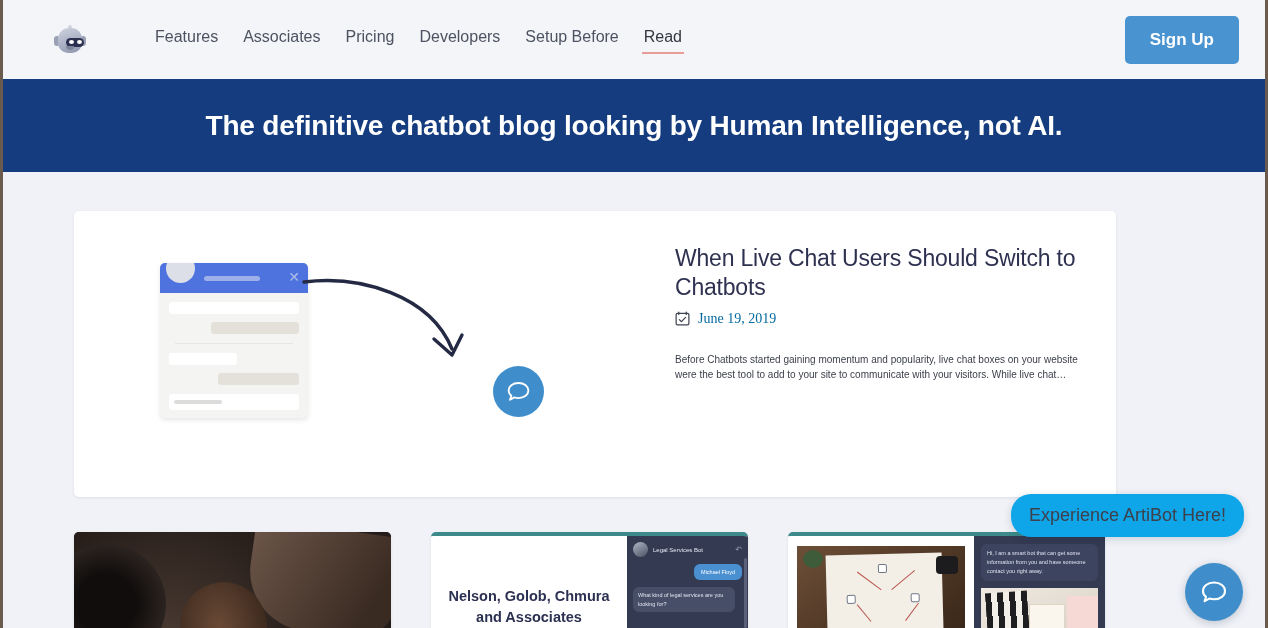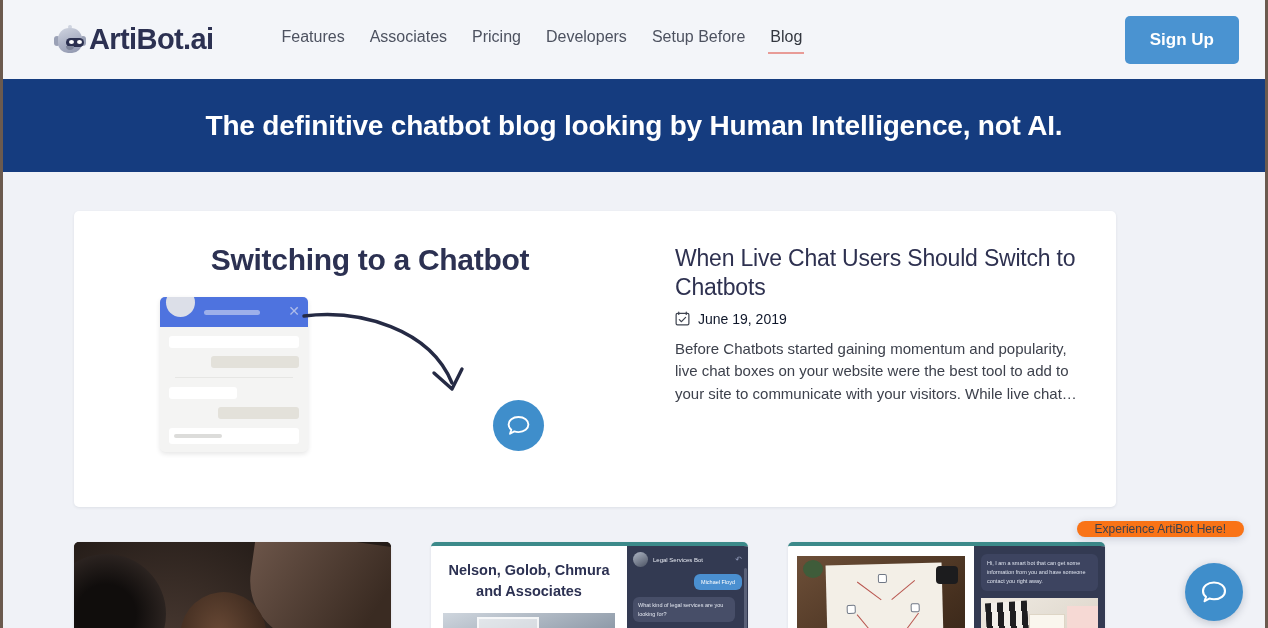--- a/index.html
+++ b/index.html
@@ -200,24 +200,24 @@
   }
   .post-title {
     font-size:23px; color:#2e3150;
     line-height:1.25; letter-spacing:-0.2px;
     cursor:pointer;
   }
   .post-date-row {
     display:flex; align-items:center; gap:8px;
     margin-top:9px;
   }
-  .post-date { font-size:14px; color:#0f172a; }
+  .post-date { font-size:14px; color:#0369a1;font-family:Liberation Serif, serif; }
   .post-excerpt {
-    margin-top:11px;
-    font-size:15px; color:#3d414c; line-height:1.52;
+    margin-top:25px;
+    font-size:10px; color:#3d414c; line-height:1.52;
     max-width:440px;
   }
   .read-post {
     display:inline-block;
     margin-top:25px;
     border:1px solid #5d2f64;
     color:#512b58;
     background:#fff;
     border-radius:4px;
     font-size:14.5px;
@@ -268,21 +268,21 @@
     transform:rotate(8deg);
   }
 
   
   .c2-left {
     position:absolute; left:0; top:0; width:196px; height:100%;
     background:#fff; padding:14px 10px 0;
   }
   .c2-heading {
     text-align:center; font-size:14.5px; font-weight:bold;
-    color:#2c3152; line-height:1.42;
+    color:#2c3152; line-height:1.42;margin-top:36px;
   }
   .c2-photo {
     margin:12px auto 0; width:172px; height:112px;
     background:linear-gradient(160deg,#cfd6de 0%,#8e9aa8 45%,#4b5560 100%);
     position:relative; overflow:hidden;
   }
   .c2-window {
     position:absolute; left:34px; top:4px; width:62px; height:56px;
     background:rgba(255,255,255,.55);
     border:2px solid rgba(255,255,255,.7);
@@ -365,24 +365,24 @@
     background:#faf6ee; border:1px solid #ded5c5;
   }
   .c3-card2 {
     position:absolute; left:86px; top:8px; width:34px; height:40px;
     background:#f6d9d4;
   }
 
   
   .tooltip {
     position:absolute; right:21px; bottom:91px;
-    background:#f97316; color:#3d414c;
-    font-size:12px;
+    background:#0ea5e9; color:#3d414c;
+    font-size:18px;
     border-radius:20px;
-    padding:1px 18px;
+    padding:11px 18px;
     box-shadow:0 2px 8px rgba(20,30,60,.16);
     white-space:nowrap;
     cursor:pointer;
   }
   .chat-fab {
     position:absolute; right:22px; bottom:7px;
     width:58px; height:58px; border-radius:50%;
     background:#3f8ecb;
     display:flex; align-items:center; justify-content:center;
     box-shadow:0 2px 8px rgba(20,30,60,.22);
@@ -402,45 +402,43 @@
         <div class="bot-ear l"></div>
         <div class="bot-ear r"></div>
         <div class="bot-head">
           <div class="bot-face">
             <div class="bot-eye l"></div>
             <div class="bot-eye r"></div>
           </div>
         </div>
         <div class="bot-mouth"></div>
       </div>
-      <span class="logo-text">ArtiBot.ai</span>
     </div>
 
     <nav class="nav">
       <span class="nav-item">Features</span>
       <span class="nav-item">Associates</span>
       <span class="nav-item">Pricing</span>
       <span class="nav-item">Developers</span>
       <span class="nav-item">Setup Before</span>
-      <span class="nav-item active">Blog</span>
+      <span class="nav-item active">Read</span>
     </nav>
 
     <button class="signup-btn">Sign Up</button>
   </div>
 
   <div class="banner">
     <div class="banner-text">The definitive chatbot blog looking by Human Intelligence, not AI.</div>
   </div>
 
   <div class="content">
 
     <div class="featured-card">
 
       <div class="illus">
-        <div class="illus-title">Switching to a Chatbot</div>
 
         <div class="illus-stage">
 
           <div class="chatwin">
             <div class="chatwin-head">
               <div class="chatwin-avatar"></div>
               <div class="chatwin-titlebar"></div>
               <div class="chatwin-x">✕</div>
             </div>
             <div class="cw-row">

